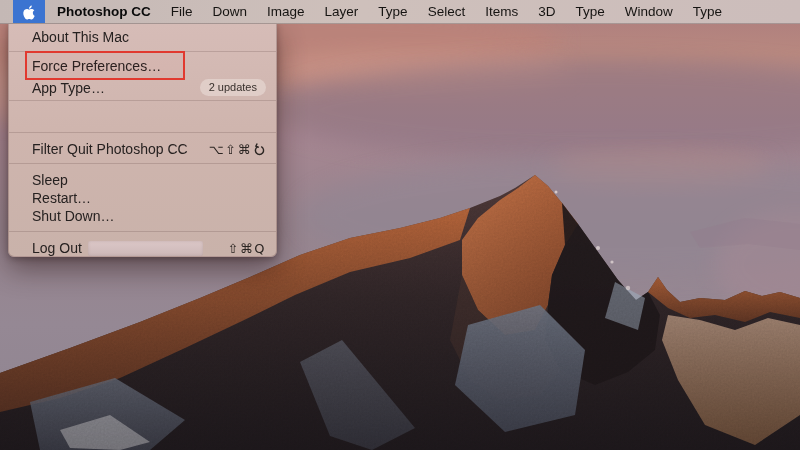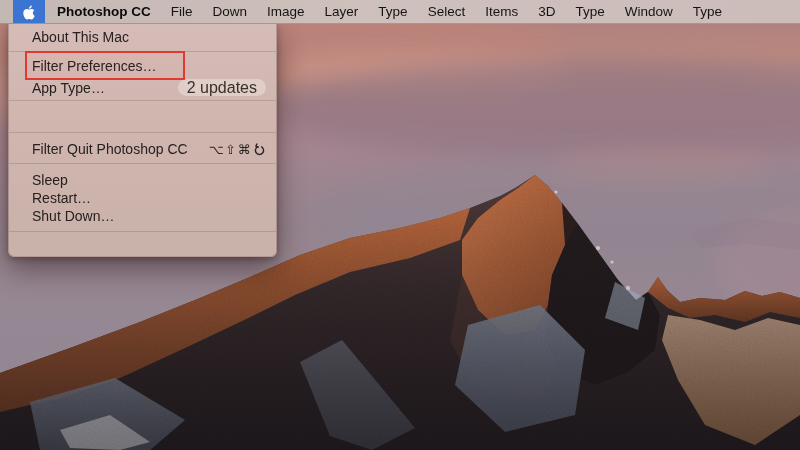--- a/index.html
+++ b/index.html
@@ -22,21 +22,21 @@
   .dropdown{position:absolute;left:8px;top:23px;width:269px;height:234px;z-index:20;
     background:linear-gradient(180deg,#d6bcb7 0%,#cfb5ae 45%,#c9b2aa 100%);
     border:1px solid rgba(80,50,50,.25);border-top:none;box-sizing:border-box;
     border-radius:0 0 6px 6px;
     box-shadow:0 12px 28px rgba(30,12,12,.45), 0 2px 6px rgba(30,12,12,.3);
     font-size:14px;color:#262120;}
   .mi{position:absolute;left:0;right:0;height:20px;display:flex;align-items:flex-end;
     padding:0 10px 0 23px;box-sizing:border-box;cursor:default;}
   .sep{position:absolute;left:0;right:0;height:1px;background:rgba(70,45,45,.18);}
   .badge{margin-left:auto;height:17px;line-height:17px;padding:0 9px;border-radius:9px;
-    background:rgba(255,252,248,.32);font-size:16px;color:#38302c;}
+    background:rgba(255,252,248,.32);font-size:11px;color:#38302c;}
   .submenu-arrow{margin-left:auto;width:0;height:0;margin-right:4px;
     border-left:8px solid #2d2522;border-top:5px solid transparent;border-bottom:5px solid transparent;}
   .shortcut{margin-left:auto;font-family:"DejaVu Sans","Liberation Sans",sans-serif;
     font-size:13px;color:#2b2522;letter-spacing:1.5px;display:flex;align-items:center;}
   .esc-icon{margin-left:1px;display:block;}
   .redact{width:115px;height:15px;margin-left:6px;border-radius:2px;
     background:linear-gradient(180deg,#dbc7c7,#cdb8b8);box-shadow:inset 0 0 3px rgba(120,90,90,.25);}
   .annotation-box{position:absolute;left:16px;top:28px;width:160px;height:29px;
     border:2px solid #e1392f;box-sizing:border-box;z-index:5;pointer-events:none;
     background:rgba(255,60,50,.03);}
@@ -156,21 +156,21 @@
 
   <div class="dropdown">
 
     <div class="mi" style="top:2px">
       <span>About This Mac</span>
     </div>
 
     <div class="sep" style="top:28px"></div>
 
     <div class="mi" style="top:31px">
-      <span>Filter Preferences…</span>
+      <span>Force Preferences…</span>
     </div>
     <div class="annotation-box"></div>
 
     <div class="mi" style="top:53px">
       <span>App Type…</span>
       <span class="badge">2 updates</span>
     </div>
 
     <div class="sep" style="top:77px"></div>
 
@@ -195,15 +195,20 @@
     </div>
     <div class="mi" style="top:145px">
       <span>Sleep</span>
     </div>
     <div class="mi" style="top:181px">
       <span>Shut Down…</span>
     </div>
 
     <div class="sep" style="top:208px"></div>
 
+    <div class="mi" style="top:213px">
+      <span>Log Out</span>
+      <span class="redact"></span>
+      <span class="shortcut">⇧⌘Q</span>
+    </div>
 
   </div>
 </div>
 
 </body></html>

